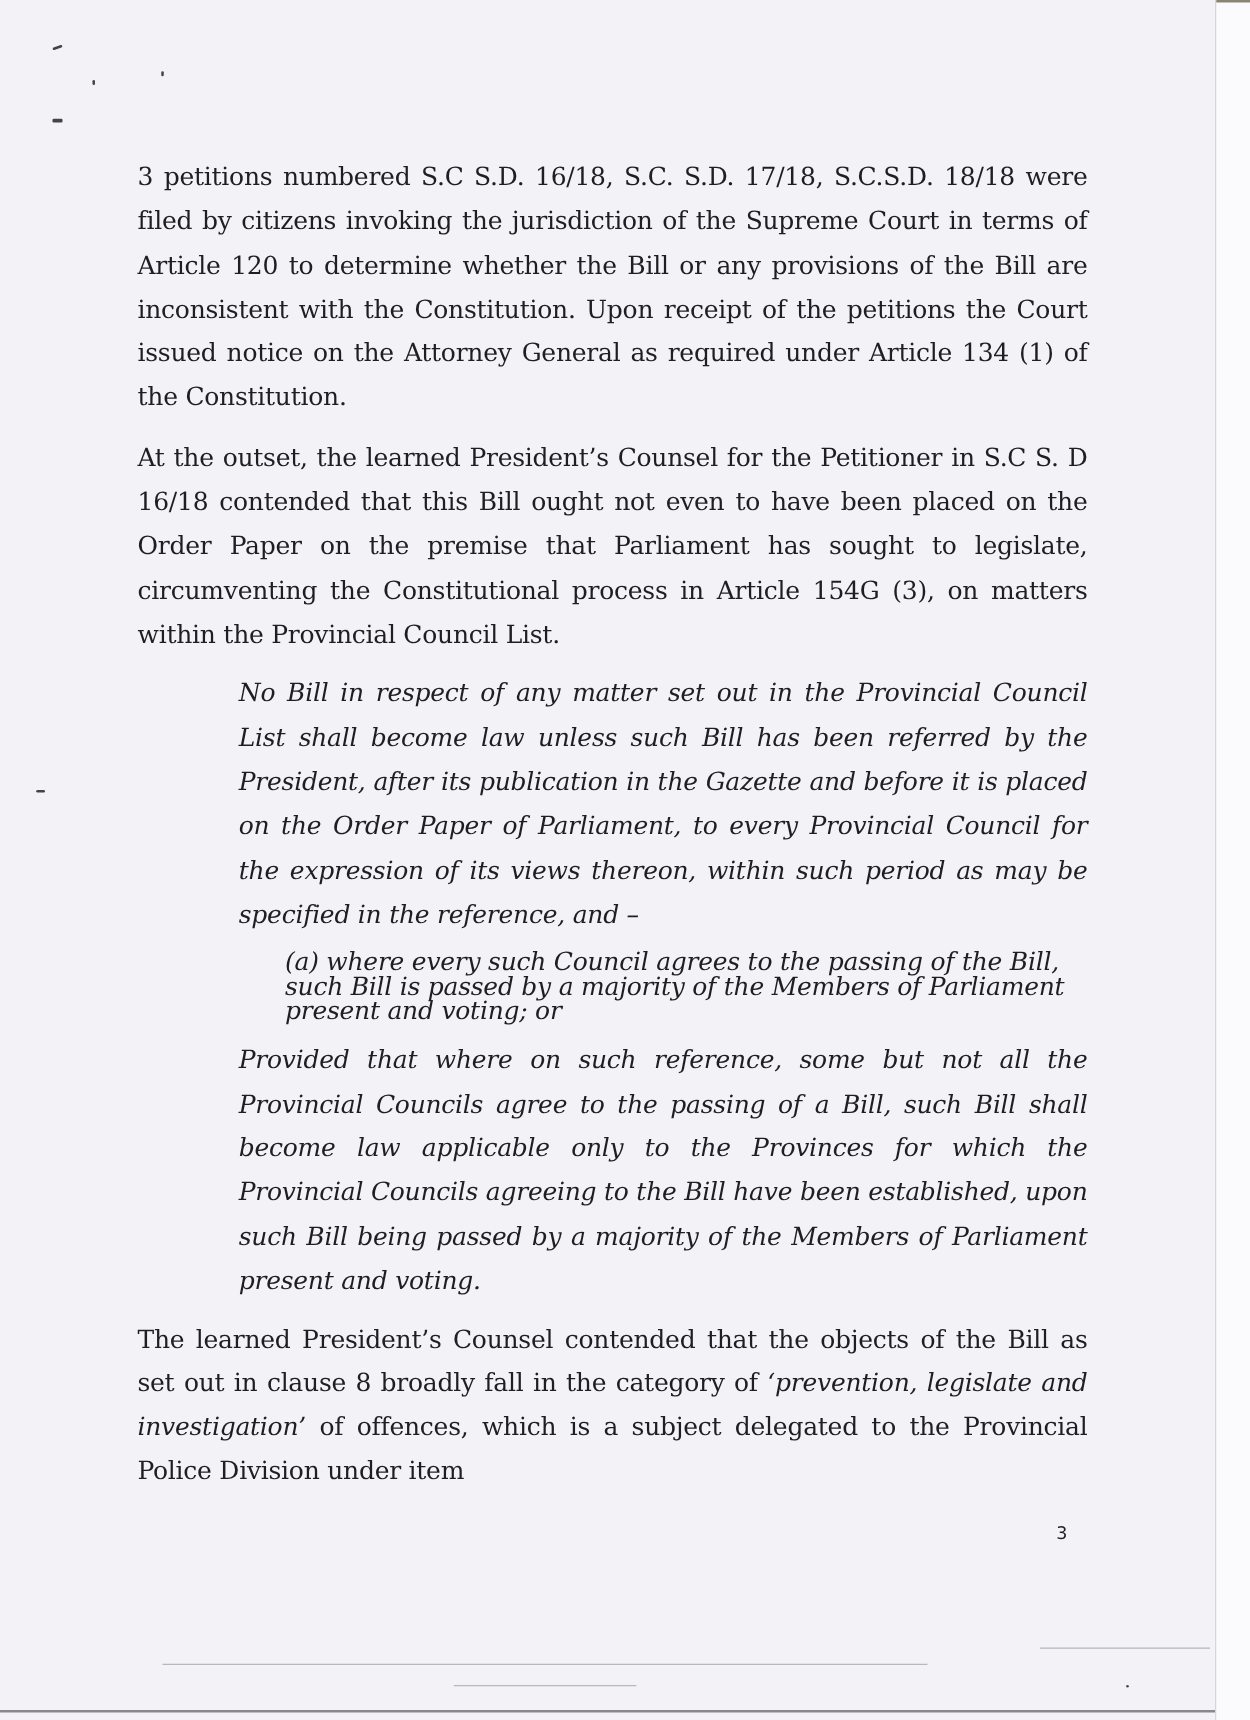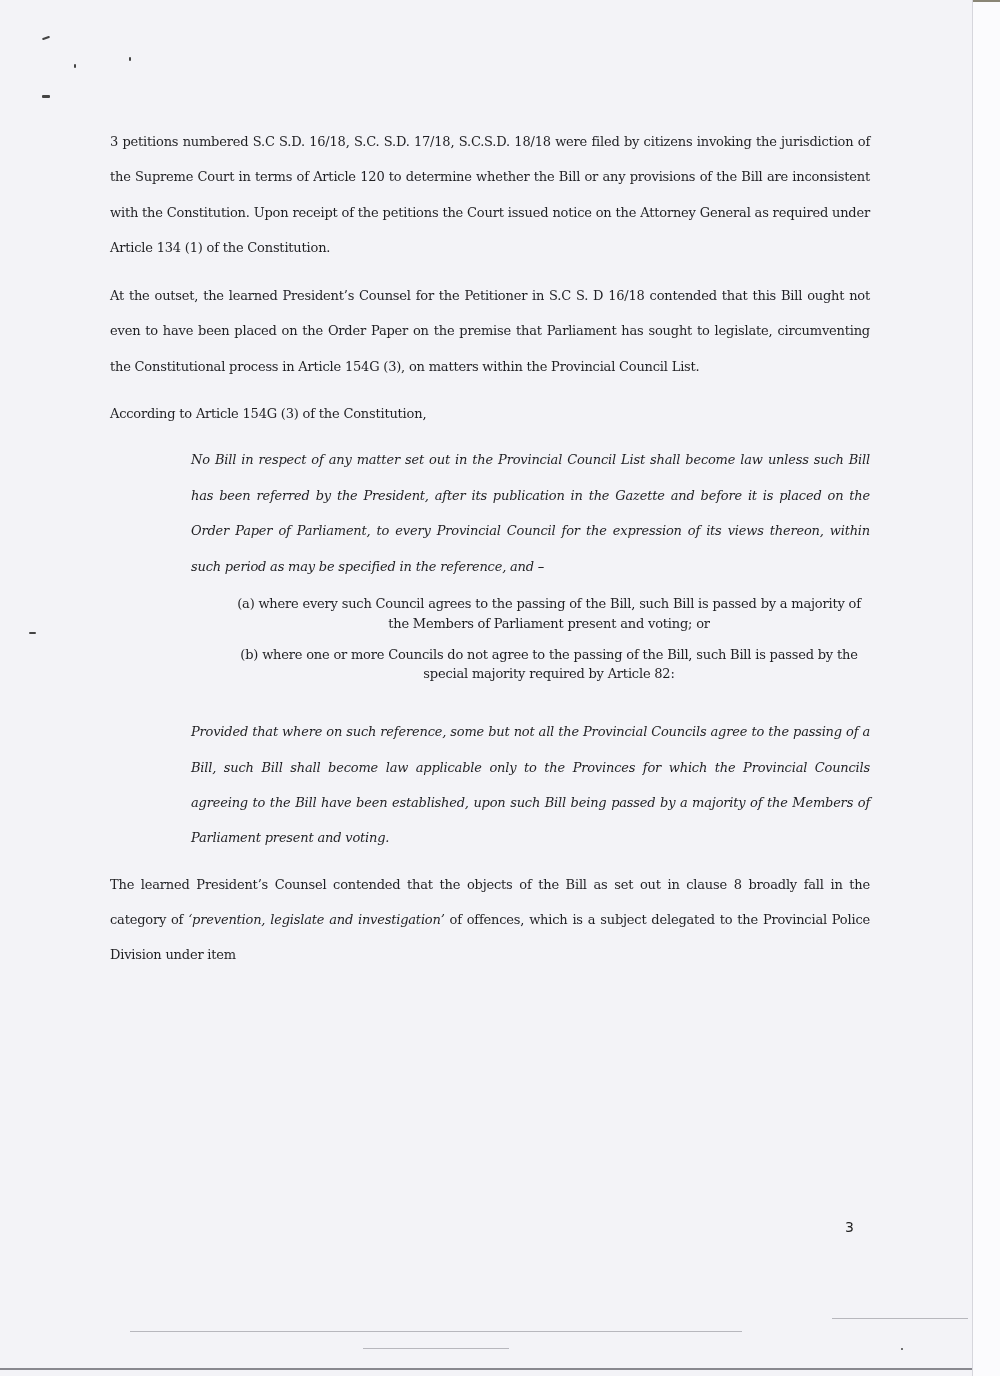--- a/index.html
+++ b/index.html
@@ -13,30 +13,30 @@
     position: absolute; left: 972px; top: 0; width: 28px; height: 1376px;
     background: #fbfbfd; border-left: 1px solid #d6d6dc;
   }
   .right-strip .topedge { position: absolute; left: 0; top: 0; width: 28px; height: 2px; background: #8a8676; }
   .speck { position: absolute; background: #444; border-radius: 1px; }
   .scanline { position: absolute; height: 1px; background: #9c9ca4; opacity: .7; }
   .bottom-edge { position: absolute; left: 0; top: 1368px; width: 972px; height: 2px; background: #6d6d74; opacity: .8; }
 
   .page {
     position: absolute; left: 110px; top: 124px; width: 760px;
-    font-size: 13px; letter-spacing: -0.2px;
+    font-size: 20px; letter-spacing: -0.2px;
   }
   p { margin: 0; }
   .body-para { line-height: 35.3px; text-align: justify; }
   .p1 { margin-bottom: 13px; }
   .p2 { margin-bottom: 12px; }
   .p3 { margin-bottom: 11px; }
   .quote { margin-left: 81px; font-style: italic; line-height: 35.4px; text-align: justify; }
   .quote-main { margin-bottom: 10px; }
-  .sub { margin-left: 118px; line-height: 19.8px; text-align: center; }
+  .sub { margin-left: 118px; font-style: italic; line-height: 19.8px; text-align: left; }
   .sub-a { margin-bottom: 11px; }
   .sub-b { margin-bottom: 30px; }
   .proviso { margin-bottom: 11px; }
   .page-number {
     position: absolute; left: 845px; top: 1219px;
     font-family: "DejaVu Sans", "Liberation Sans", sans-serif; font-size: 14px; color: #222;
   }
 </style>
 </head>
 <body>
@@ -53,25 +53,23 @@
 
 <div class="scanline" style="left:130px;top:1331px;width:612px;"></div>
 <div class="scanline" style="left:363px;top:1348px;width:146px;"></div>
 <div class="scanline" style="left:832px;top:1318px;width:136px;"></div>
 <div class="speck" style="left:901px;top:1348px;width:2px;height:2px;"></div>
 <div class="bottom-edge"></div>
 
 <div class="page">
   <p class="body-para p1">3 petitions numbered S.C S.D. 16/18, S.C. S.D. 17/18, S.C.S.D. 18/18 were filed by citizens invoking the jurisdiction of the Supreme Court in terms of Article 120 to determine whether the Bill or any provisions of the Bill are inconsistent with the Constitution. Upon receipt of the petitions the Court issued notice on the Attorney General as required under Article 134 (1) of the Constitution.</p>
   <p class="body-para p2">At the outset, the learned President’s Counsel for the Petitioner in S.C S. D 16/18 contended that this Bill ought not even to have been placed on the Order Paper on the premise that Parliament has sought to legislate, circumventing the Constitutional process in Article 154G (3), on matters within the Provincial Council List.</p>
-  <p class="body-para p3">According to Article 154G (3) of the Constitution,</p>
 
   <div>
     <p class="quote quote-main">No Bill in respect of any matter set out in the Provincial Council List shall become law unless such Bill has been referred by the President, after its publication in the Gazette and before it is placed on the Order Paper of Parliament, to every Provincial Council for the expression of its views thereon, within such period as may be specified in the reference, and –</p>
     <p class="sub sub-a">(a) where every such Council agrees to the passing of the Bill, such Bill is passed by a majority of the Members of Parliament present and voting; or</p>
-    <p class="sub sub-b">(b) where one or more Councils do not agree to the passing of the Bill, such Bill is passed by the special majority required by Article 82:</p>
     <p class="quote proviso">Provided that where on such reference, some but not all the Provincial Councils agree to the passing of a Bill, such Bill shall become law applicable only to the Provinces for which the Provincial Councils agreeing to the Bill have been established, upon such Bill being passed by a majority of the Members of Parliament present and voting.</p>
   </div>
 
   <p class="body-para"><span>The learned President’s Counsel contended that the objects of the Bill as set out in clause 8 broadly fall in the category of </span><em>‘prevention, legislate and investigation’</em><span> of offences, which is a subject delegated to the Provincial Police Division under item</span></p>
 </div>
 
 <div class="page-number">3</div>
 
 </body></html>

